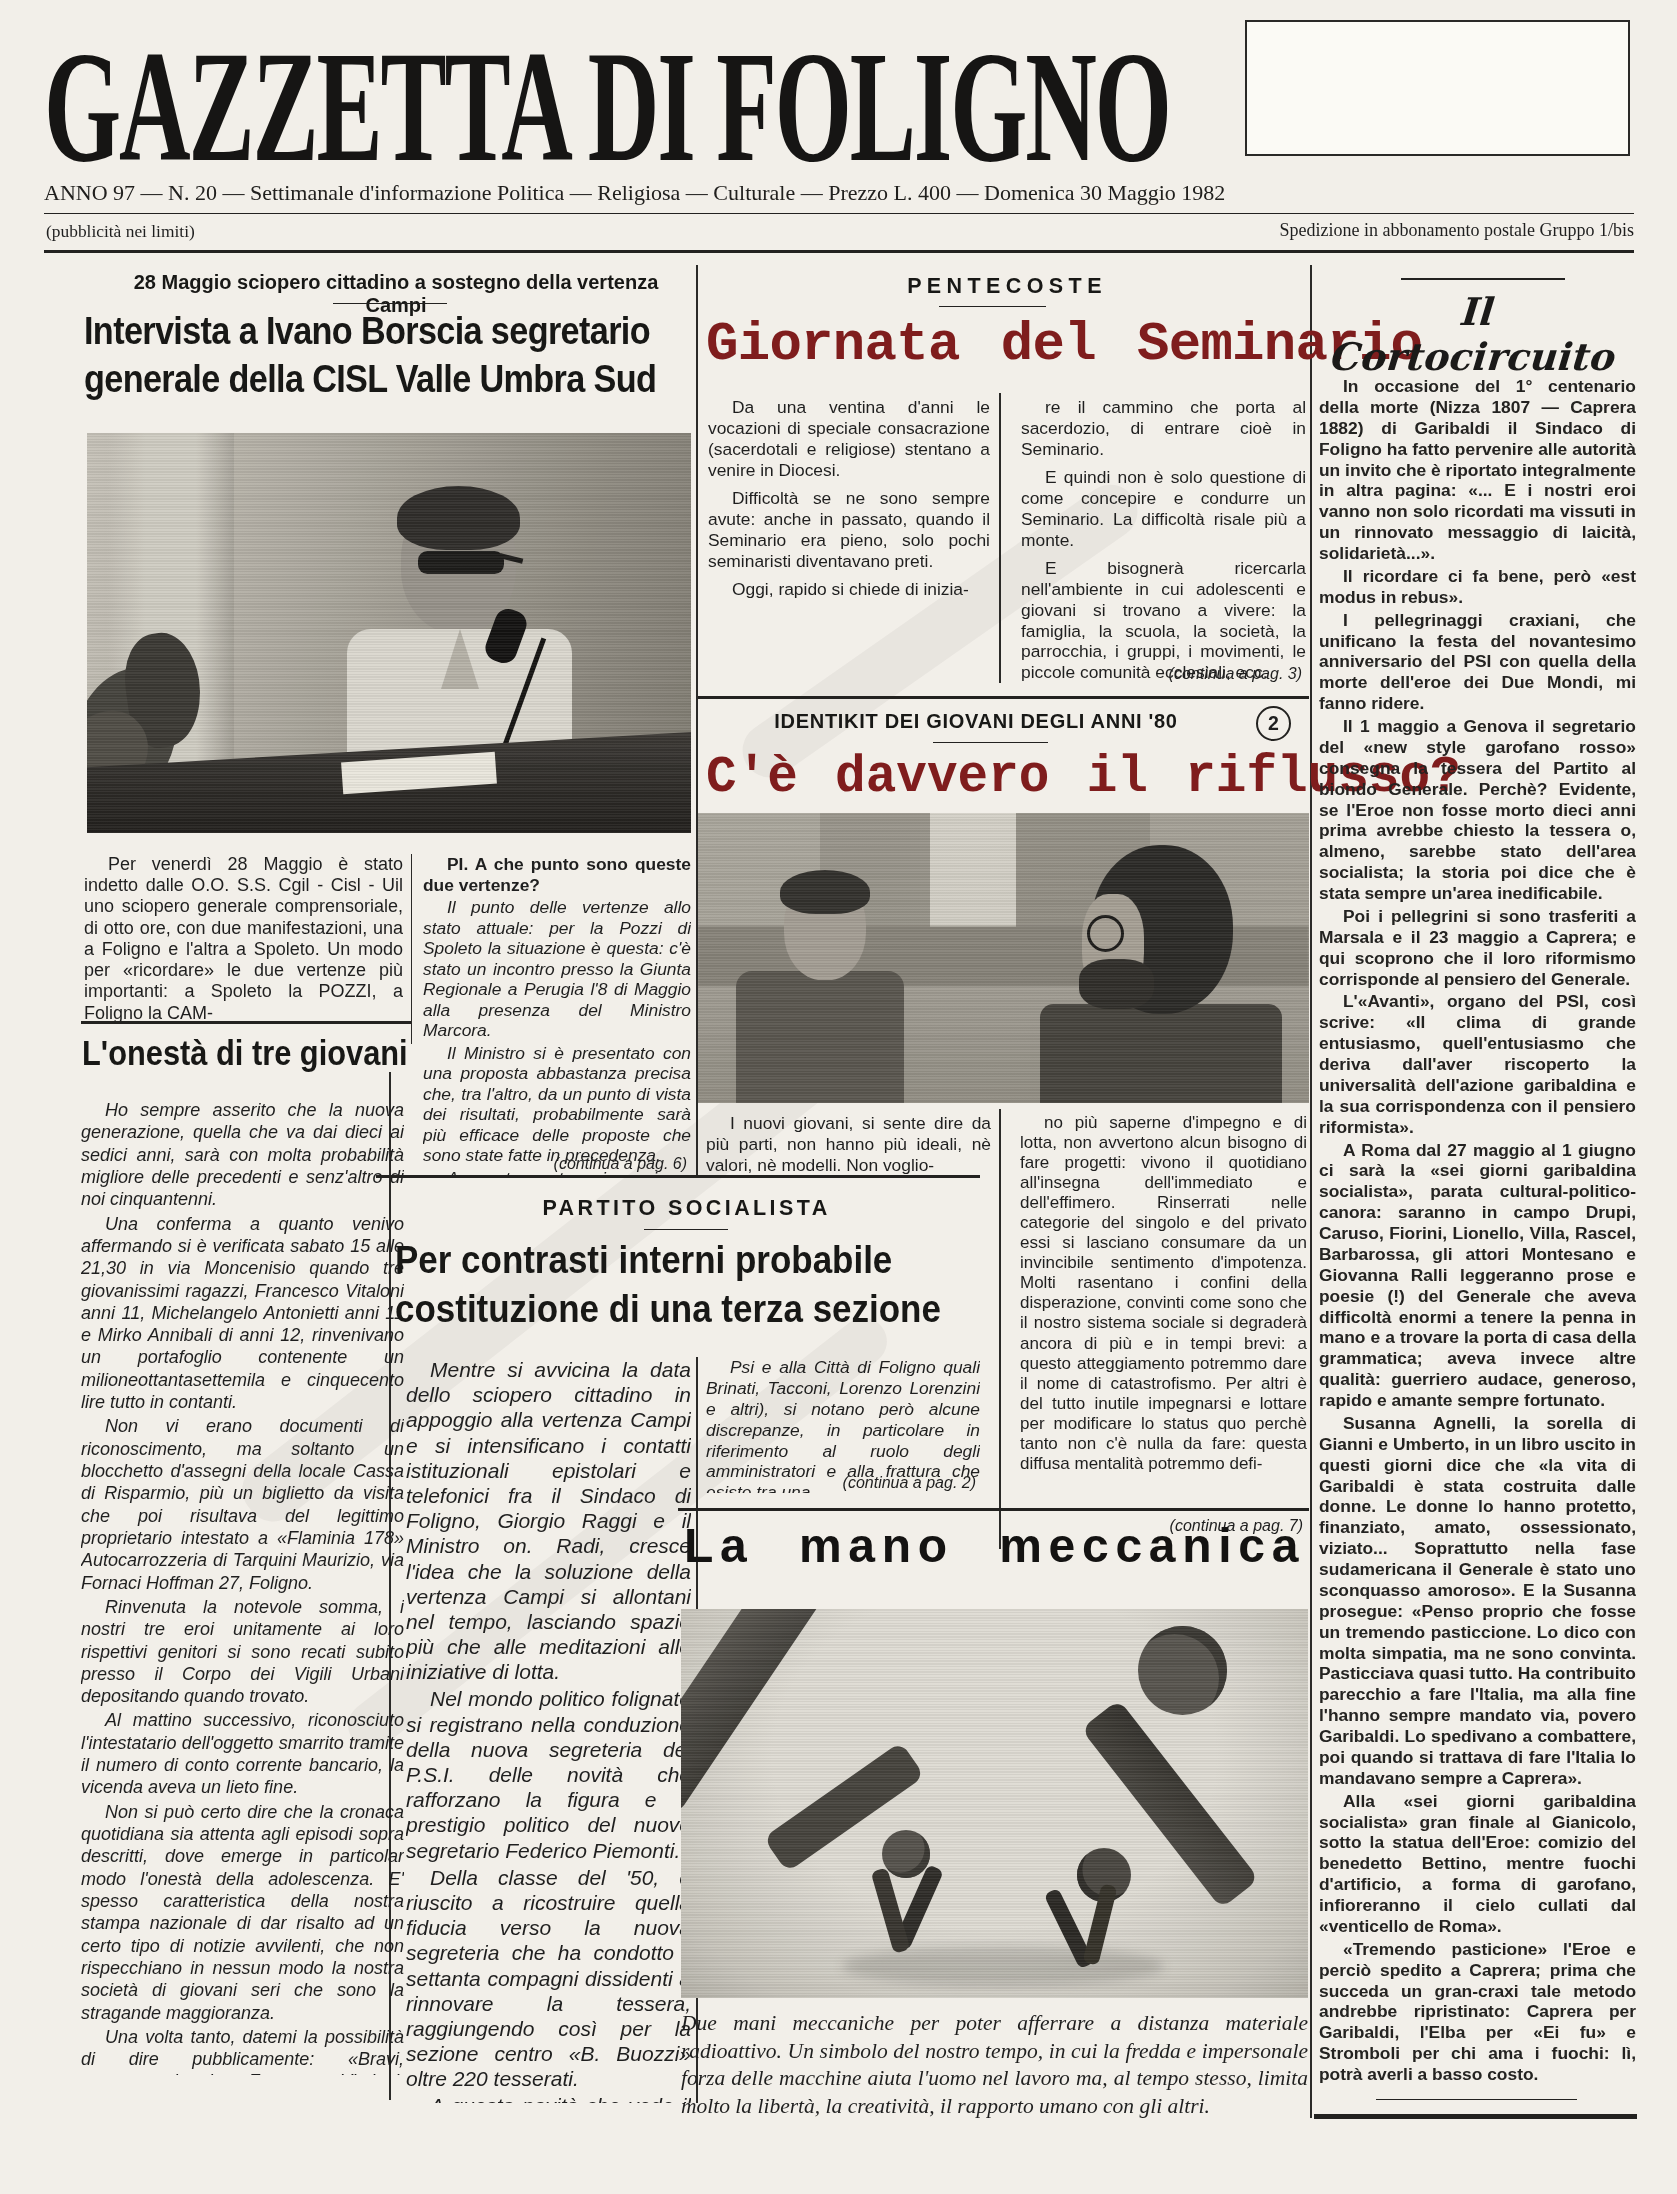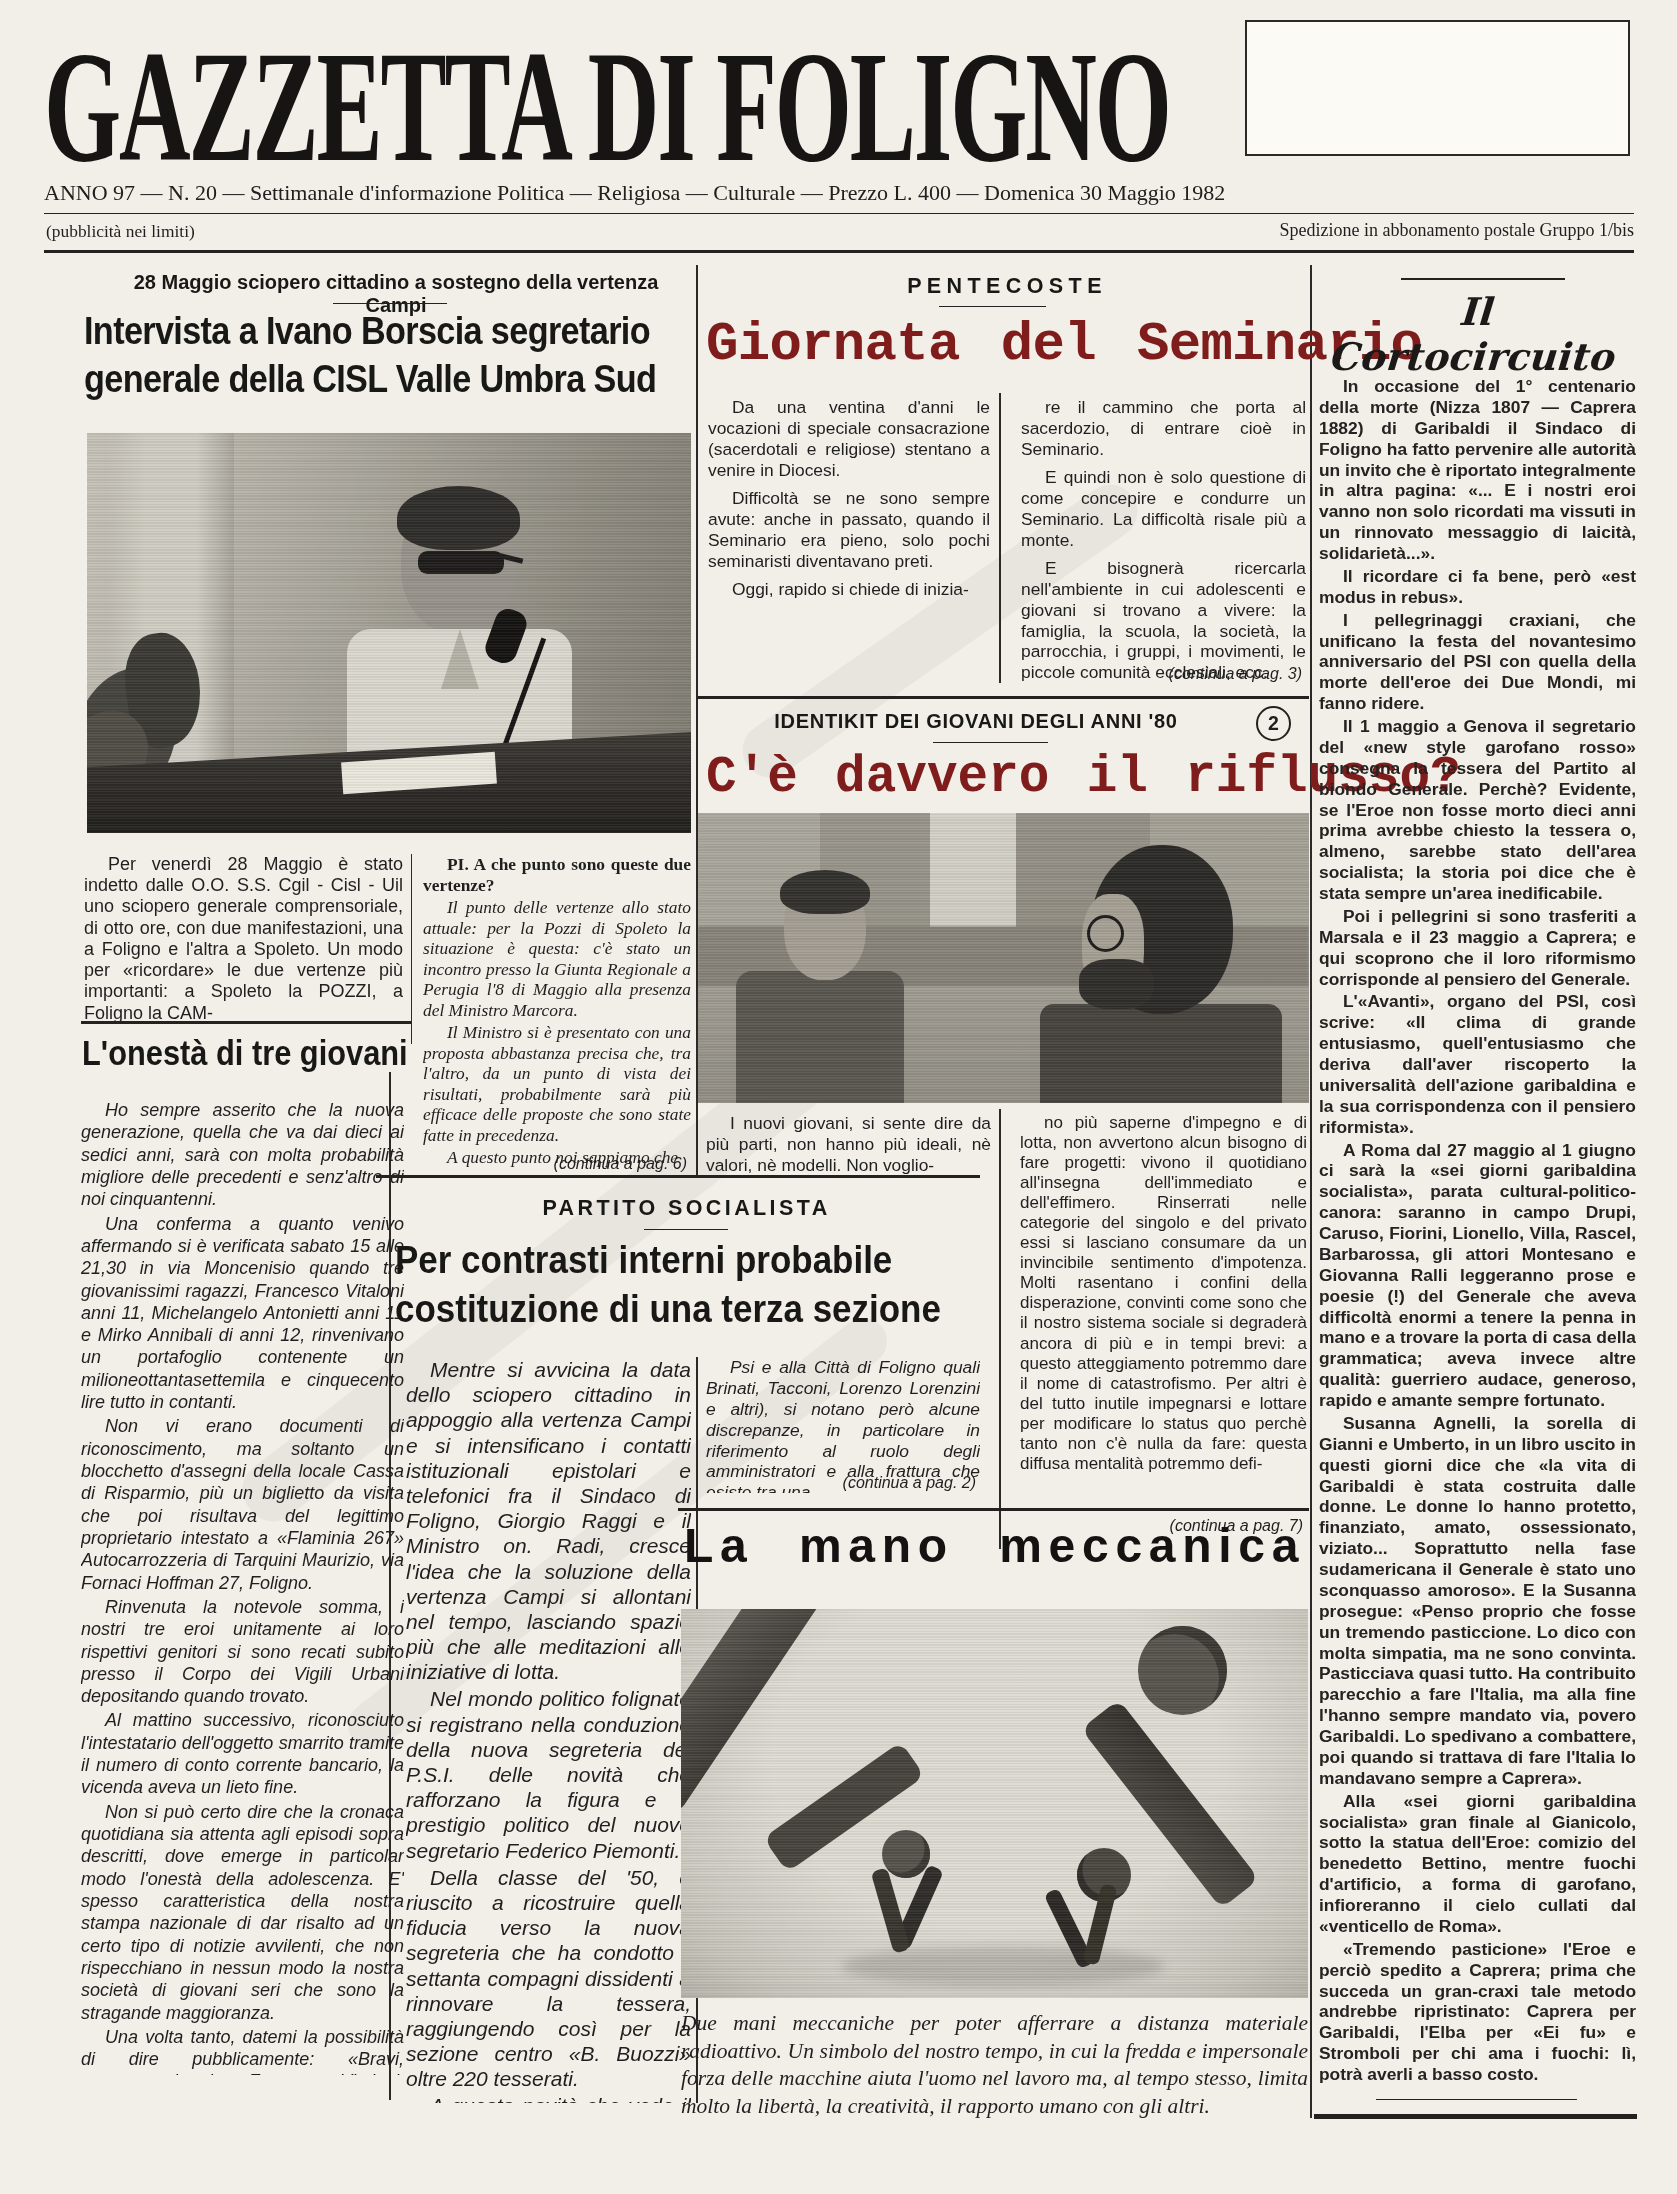--- a/index.html
+++ b/index.html
@@ -33,21 +33,21 @@
   .hl-sans{position:absolute;font-weight:bold;color:#181816;white-space:nowrap;}
   .hl-serif{position:absolute;font-family:Liberation Mono, monospace;font-weight:bold;color:#7f1d1d;white-space:nowrap;}
 
   #int-kicker{left:101px;top:271px;width:590px;font-size:20px;}
   #int-kicker-rule{left:333px;top:303px;width:114px;height:1.3px;}
   #int-headline-1{left:84px;top:310px;font-size:38px;transform:scaleX(0.90);transform-origin:0 0;letter-spacing:-0.7px;}
   #int-headline-2{left:84px;top:358px;font-size:38px;transform:scaleX(0.90);transform-origin:0 0;letter-spacing:-0.7px;}
   #int-col1{left:84px;top:854px;width:319px;height:193px;font-size:18px;line-height:1.18;}
   #int-rule-v{left:411px;top:854px;height:190px;width:1.3px;}
   #int-col2{left:423px;top:854px;width:268px;height:321px;font-size:17.4px;line-height:1.18;}
-  #int-col2 p{font-style:italic;font-family:Liberation Serif, serif;}
+  #int-col2 p{font-style:italic;}
   #int-col2 p:first-child{font-style:normal;font-weight:bold;}
 
   #onesta-rule{left:81px;top:1021px;width:330px;height:2.7px;}
   #onesta-headline{left:82px;top:1033px;font-size:35px;transform:scaleX(0.88);transform-origin:0 0;}
   #onesta-body{left:81px;top:1099px;width:323px;height:976px;font-size:18px;line-height:1.24;font-style:italic;}
 
   #sem-kicker{left:705px;top:274px;width:604px;font-size:21.5px;letter-spacing:5.4px;}
   #sem-kicker-rule{left:939px;top:306px;width:107px;height:1.3px;}
   #sem-headline{left:706px;top:314px;font-size:54px;word-spacing:9.4px;letter-spacing:-0.7px;}
   #sem-col1{left:708px;top:397px;width:282px;height:287px;font-size:17.4px;line-height:1.2;}
@@ -210,21 +210,21 @@
     <p>Il Ministro si è presentato con una proposta abbastanza precisa che, tra l'altro, da un punto di vista dei risultati, probabilmente sarà più efficace delle proposte che sono state fatte in precedenza.</p>
     <p>A questo punto noi sappiamo che</p>
     <span class="continua">(continua a pag. 6)</span>
   </div>
 
 <div class="rule" id="onesta-rule"></div>
 <div class="hl-sans" id="onesta-headline">L'onestà di tre giovani</div>
 <div class="abs body-text" id="onesta-body">
   <p>Ho sempre asserito che la nuova generazione, quella che va dai dieci ai sedici anni, sarà con molta probabilità migliore delle precedenti e senz'altro di noi cinquantenni.</p>
     <p>Una conferma a quanto venivo affermando si è verificata sabato 15 alle 21,30 in via Moncenisio quando tre giovanissimi ragazzi, Francesco Vitaloni anni 11, Michelangelo Antonietti anni 11 e Mirko Annibali di anni 12, rinvenivano un portafoglio contenente un milioneottantasettemila e cinquecento lire tutto in contanti.</p>
-    <p>Non vi erano documenti di riconoscimento, ma soltanto un blocchetto d'assegni della locale Cassa di Risparmio, più un biglietto da visita che poi risultava del legittimo proprietario intestato a «Flaminia 267» Autocarrozzeria di Tarquini Maurizio, via Fornaci Hoffman 27, Foligno.</p>
+    <p>Non vi erano documenti di riconoscimento, ma soltanto un blocchetto d'assegni della locale Cassa di Risparmio, più un biglietto da visita che poi risultava del legittimo proprietario intestato a «Flaminia 178» Autocarrozzeria di Tarquini Maurizio, via Fornaci Hoffman 27, Foligno.</p>
     <p>Rinvenuta la notevole somma, i nostri tre eroi unitamente ai loro rispettivi genitori si sono recati subito presso il Corpo dei Vigili Urbani depositando quando trovato.</p>
     <p>Al mattino successivo, riconosciuto l'intestatario dell'oggetto smarrito tramite il numero di conto corrente bancario, la vicenda aveva un lieto fine.</p>
     <p>Non si può certo dire che la cronaca quotidiana sia attenta agli episodi sopra descritti, dove emerge in particolar modo l'onestà della adolescenza. E' spesso caratteristica della nostra stampa nazionale di dar risalto ad un certo tipo di notizie avvilenti, che non rispecchiano in nessun modo la nostra società di giovani seri che sono la stragande maggioranza.</p>
     <p>Una volta tanto, datemi la possibilità di dire pubblicamente: «Bravi, veramente bravi» a Francesco Vitaloni, Michelangelo Antonietti e Mirko Annibali.</p>
 </div>
 
 <div class="kicker" id="sem-kicker">PENTECOSTE</div>
 <div class="rule" id="sem-kicker-rule"></div>
 <div class="hl-serif" id="sem-headline">Giornata del Seminario</div>
 <div class="abs body-text" id="sem-col1">

